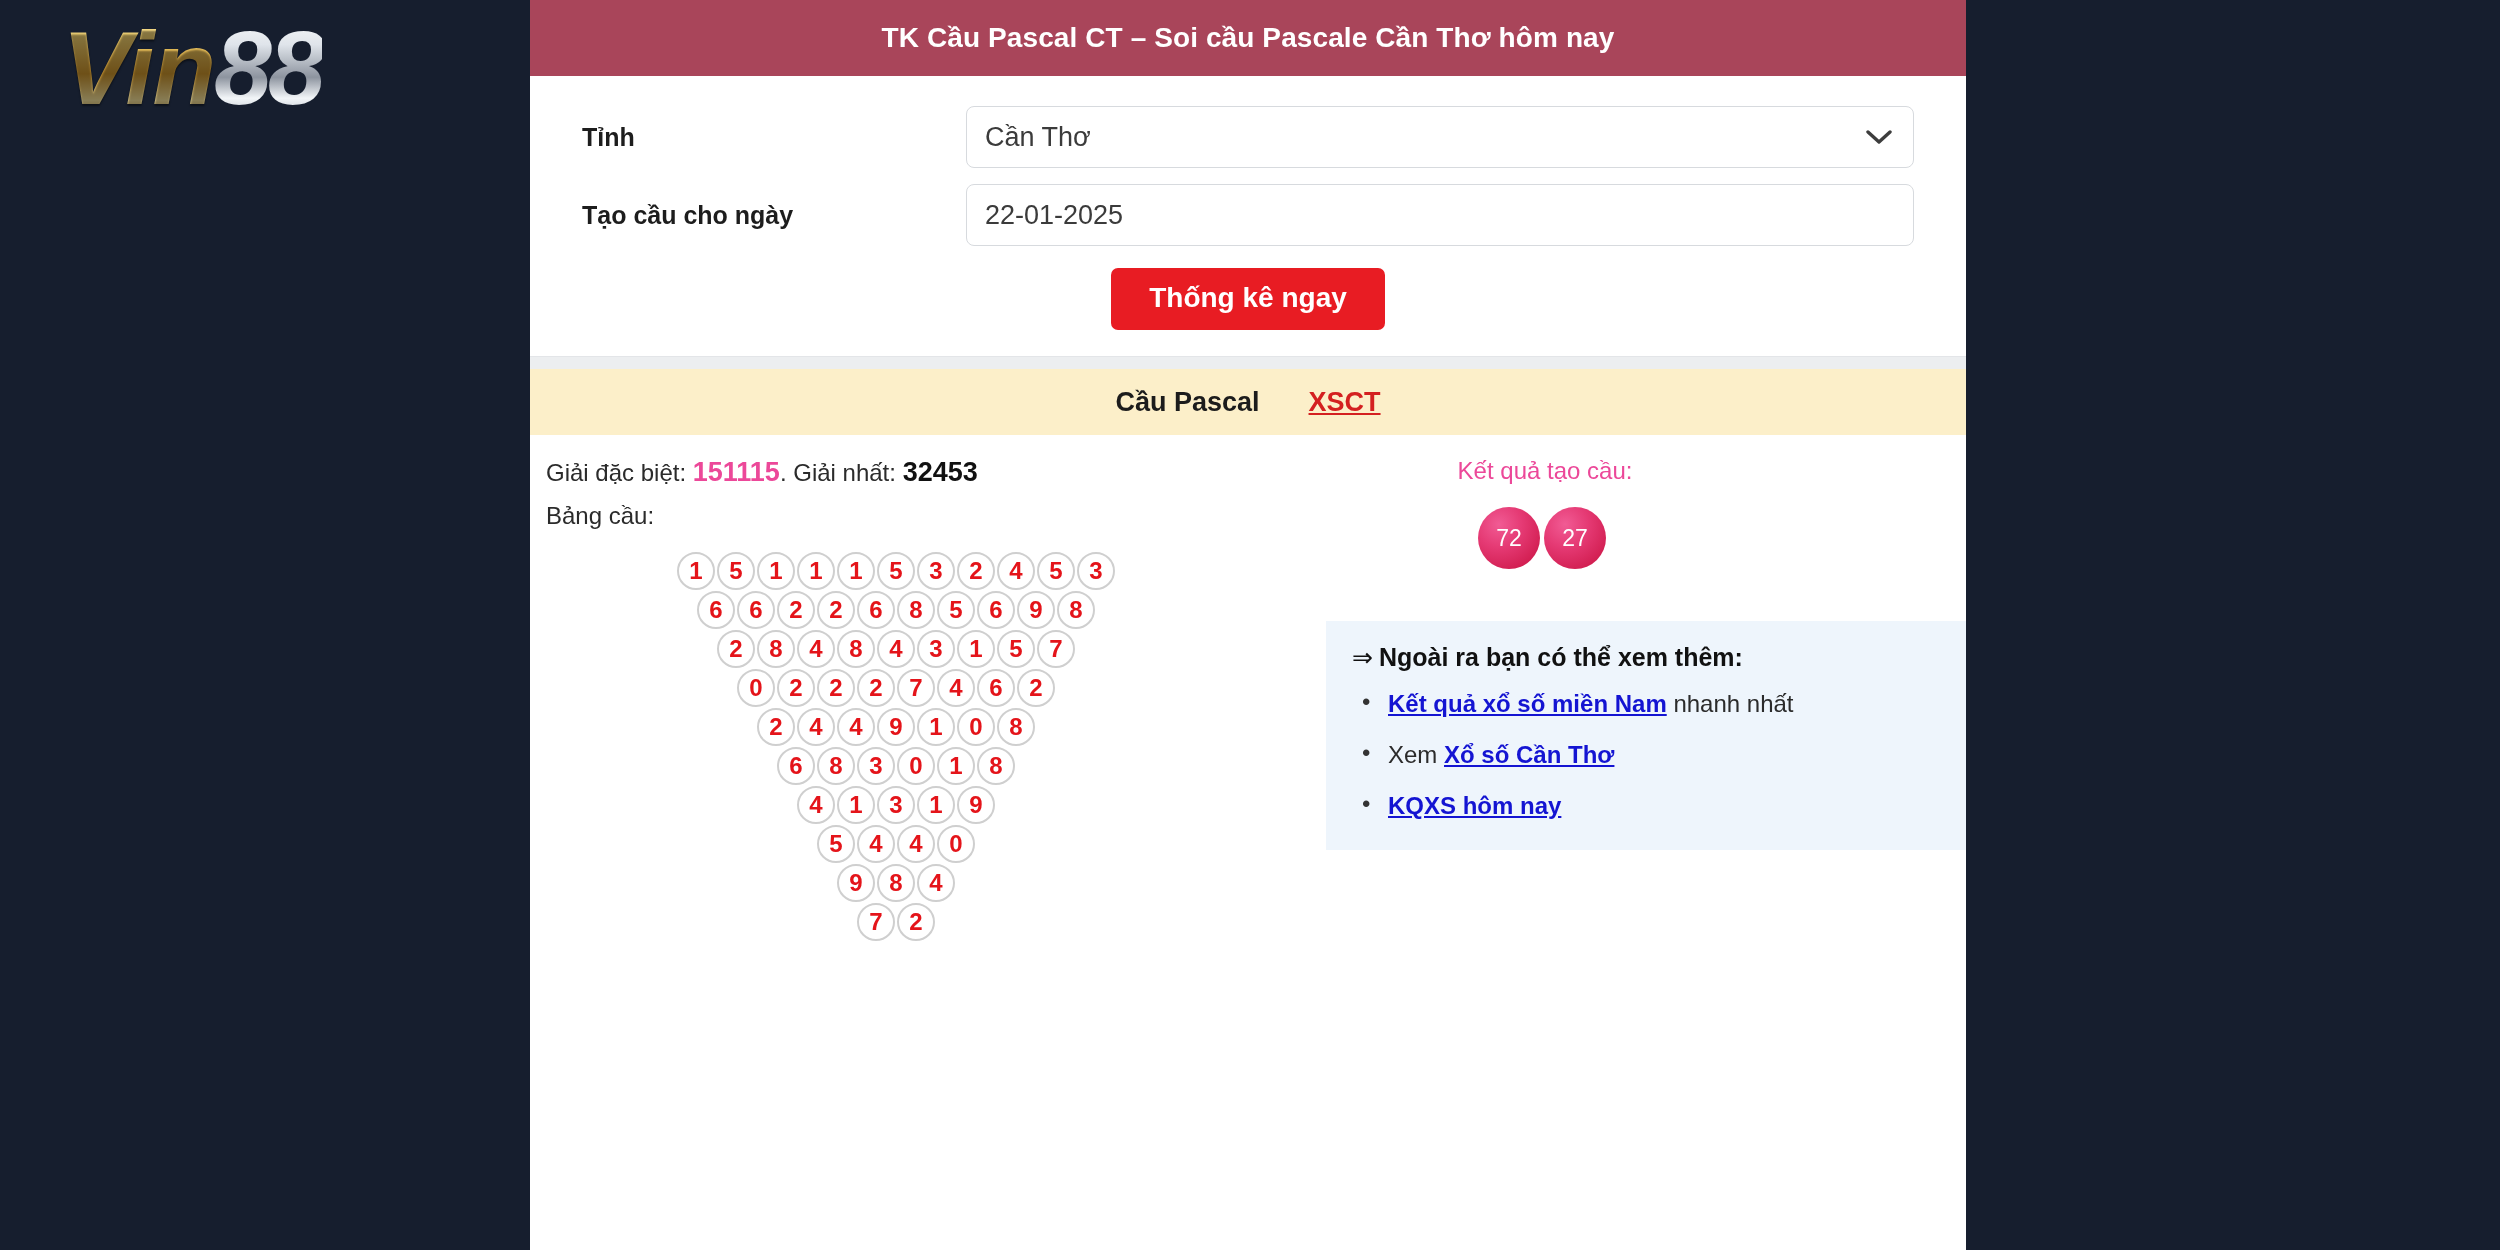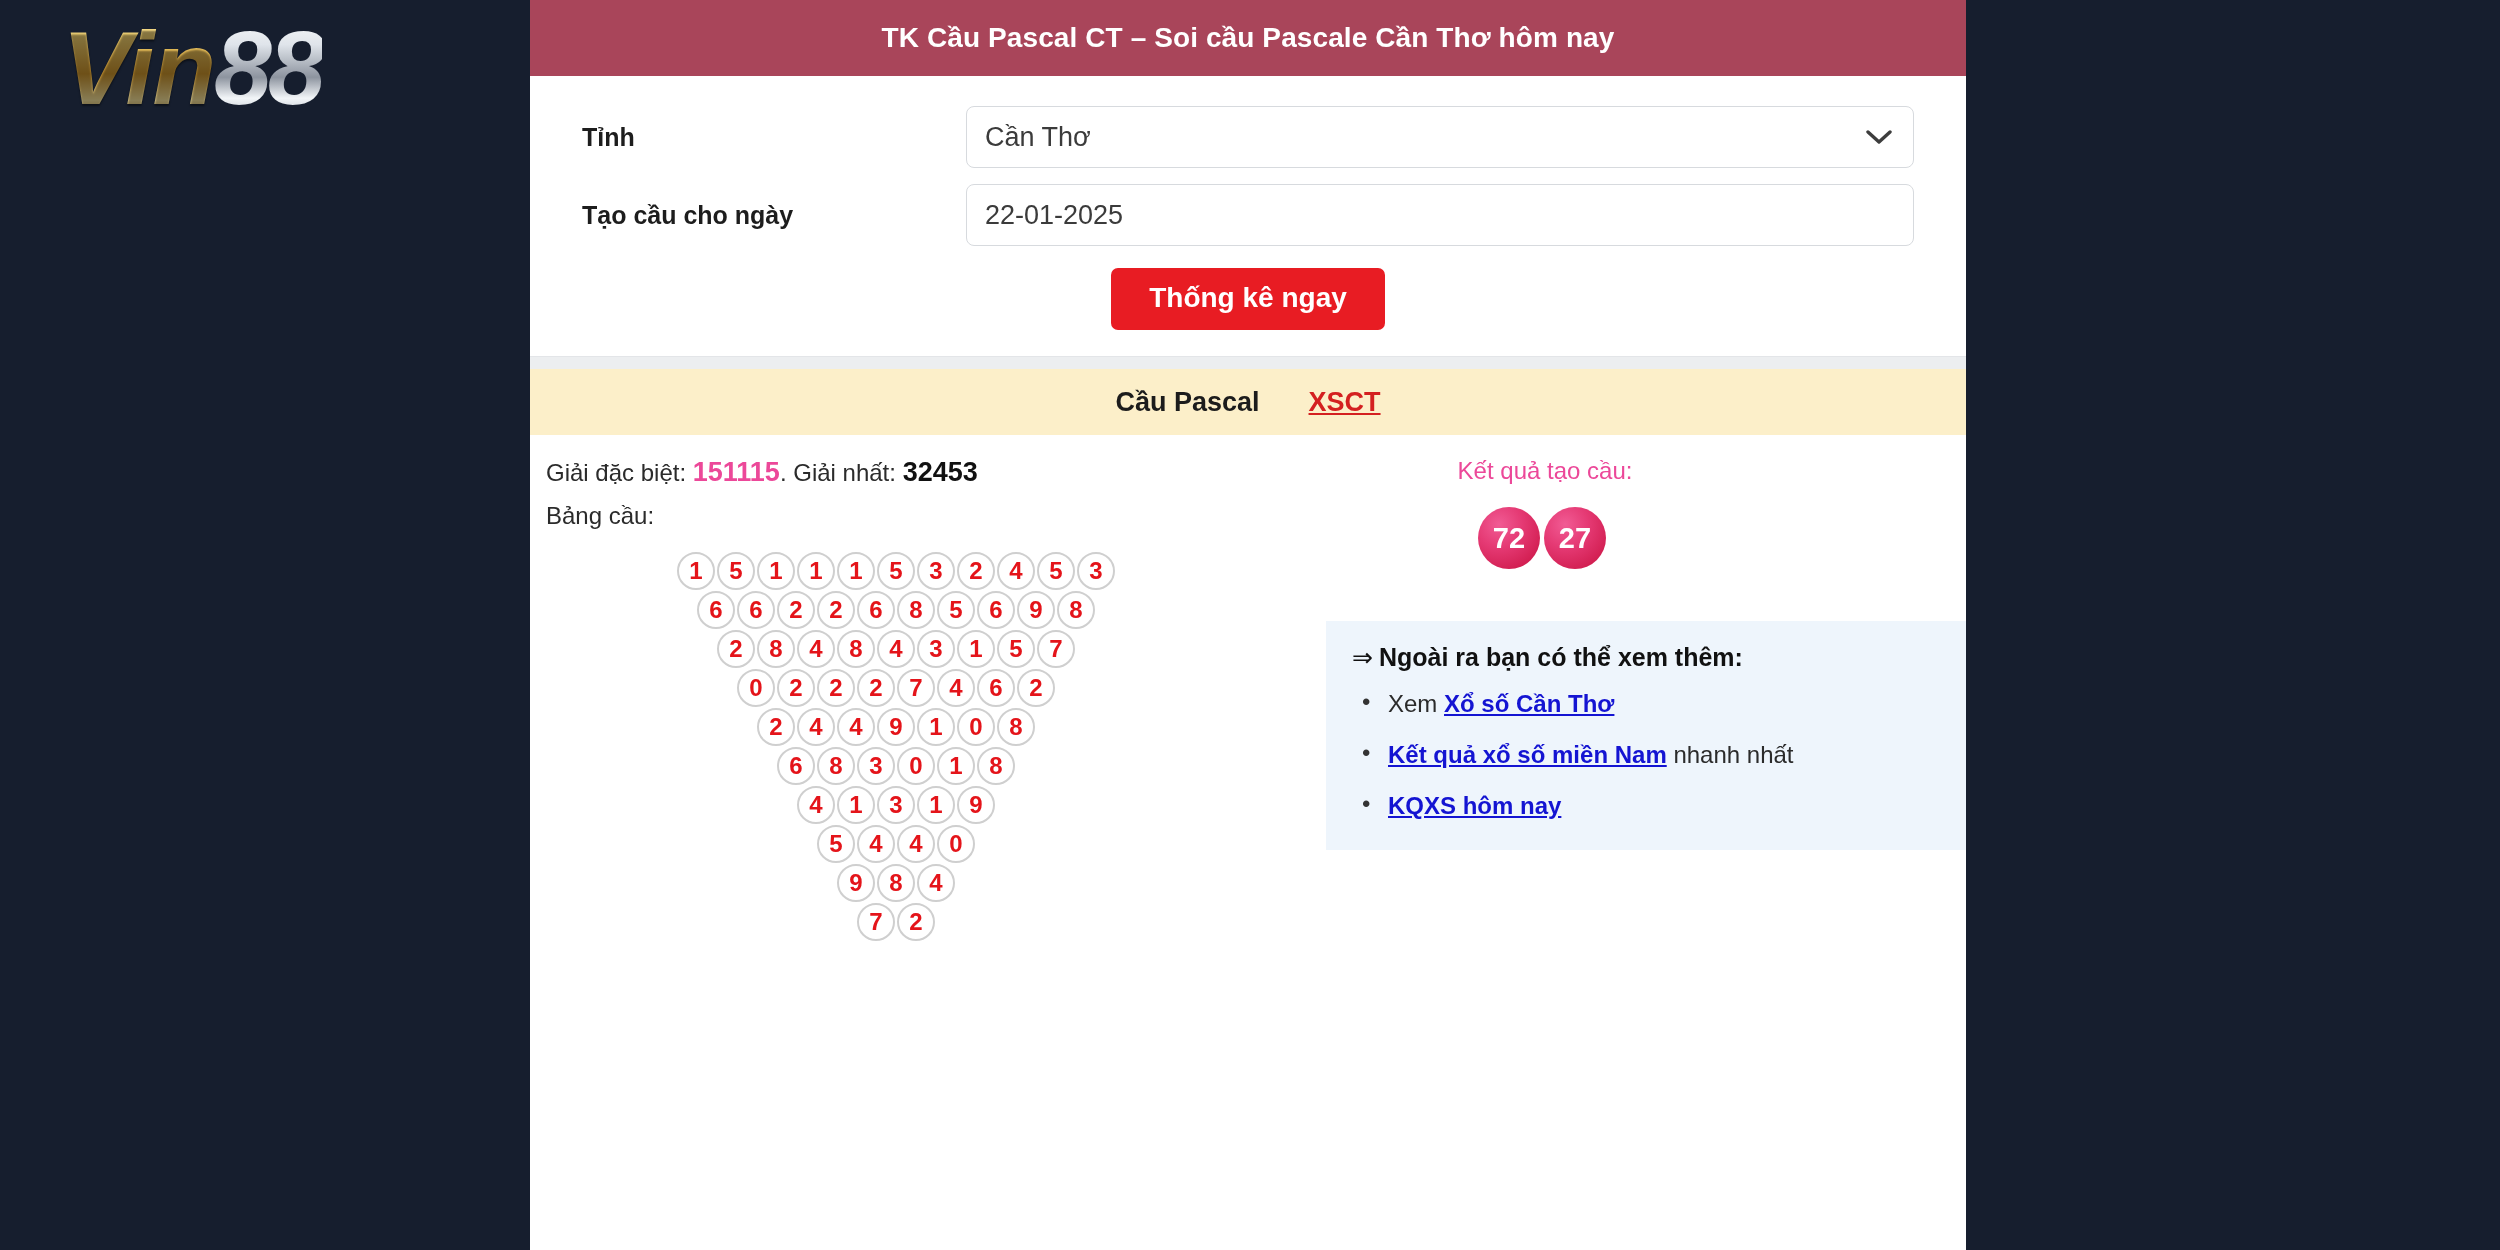--- a/index.html
+++ b/index.html
@@ -245,22 +245,22 @@
     gap: 4px;
     margin-top: 22px;
     padding-left: 208px;
   }
   .kq-ball {
     width: 62px;
     height: 62px;
     border-radius: 50%;
     background: radial-gradient(circle at 34% 28%, #f15b94 0%, #e53a74 38%, #c8103f 100%);
     color: #ffffff;
-    font-size: 29px;
-    font-weight: bold;
+    font-size: 23px;
+    font-weight: normal;
     display: flex;
     align-items: center;
     justify-content: center;
   }
 
   .info-box {
     margin-top: 52px;
     margin-left: 56px;
     width: 684px;
     box-sizing: border-box;
@@ -471,22 +471,22 @@
         <div class="kq-balls" id="kq-balls">
             <div class="kq-ball">72</div>
             <div class="kq-ball">27</div>
           </div>
 
         <div class="info-box">
           <div class="info-title">
             <span class="arrow">⇒</span><span>Ngoài ra bạn có thể xem thêm:</span>
           </div>
           <ul class="info-list" id="info-list">
+              <li><a>Kết quả xổ số miền Nam</a><span> nhanh nhất</span></li>
               <li><span>Xem </span><a>Xổ số Cần Thơ</a></li>
-              <li><a>Kết quả xổ số miền Nam</a><span> nhanh nhất</span></li>
               <li><a>KQXS hôm nay</a></li>
             </ul>
         </div>
       </div>
 
     </div>
   </div>
 
   <div class="right-gutter"></div>
 </div>

